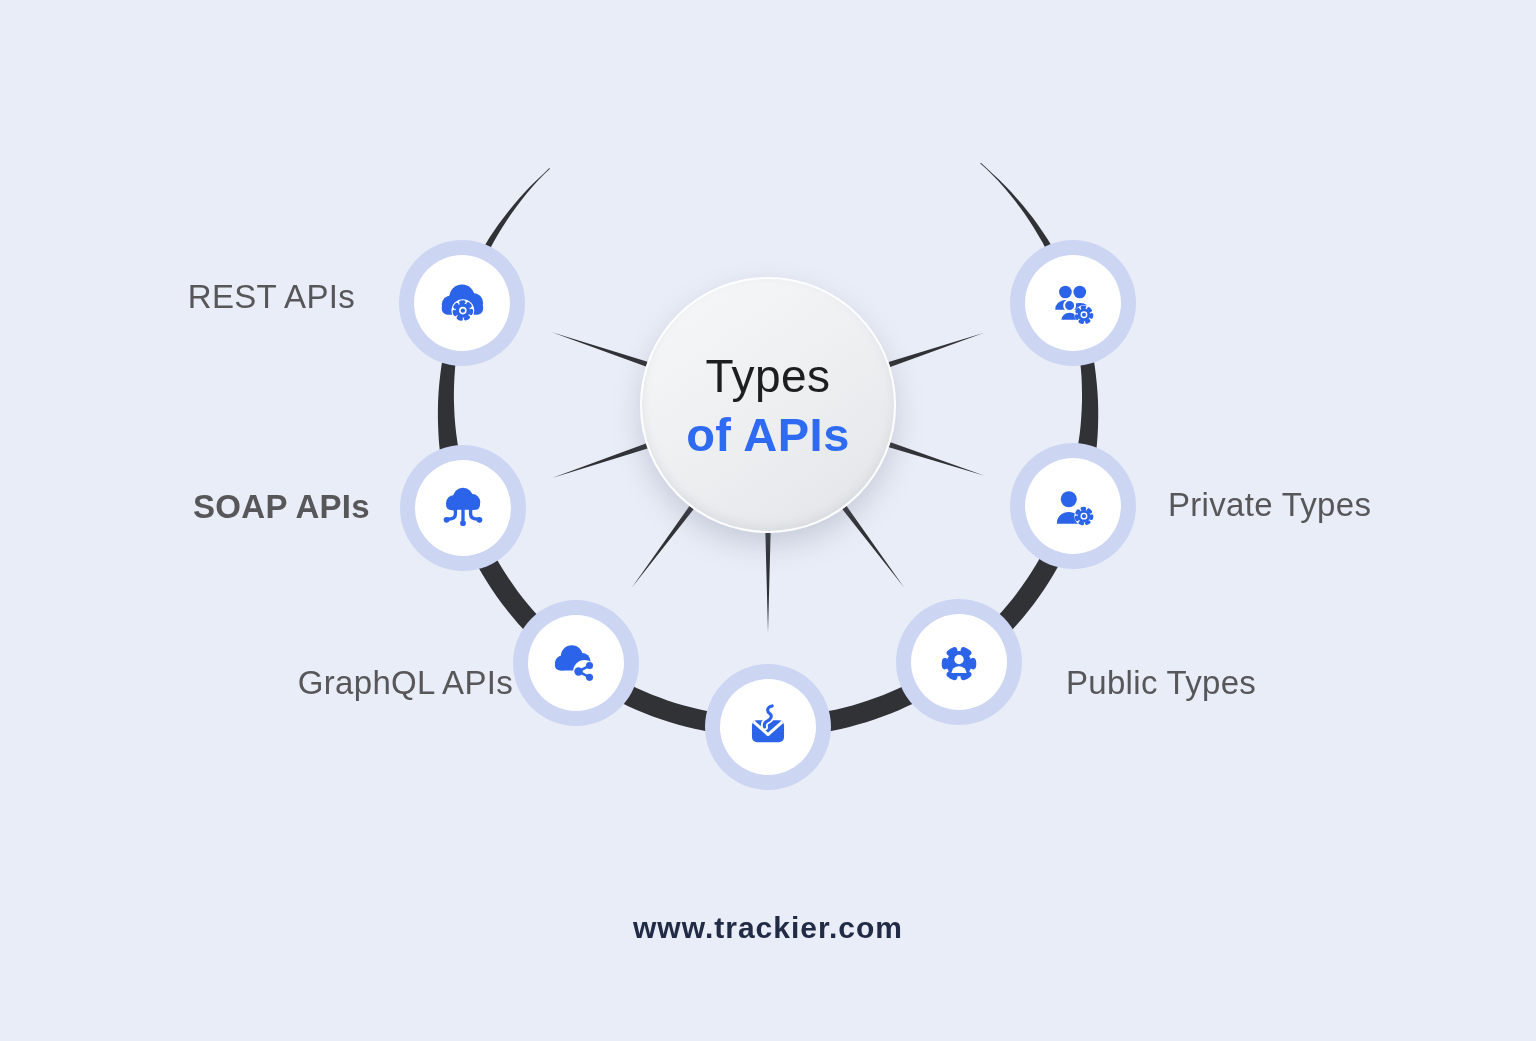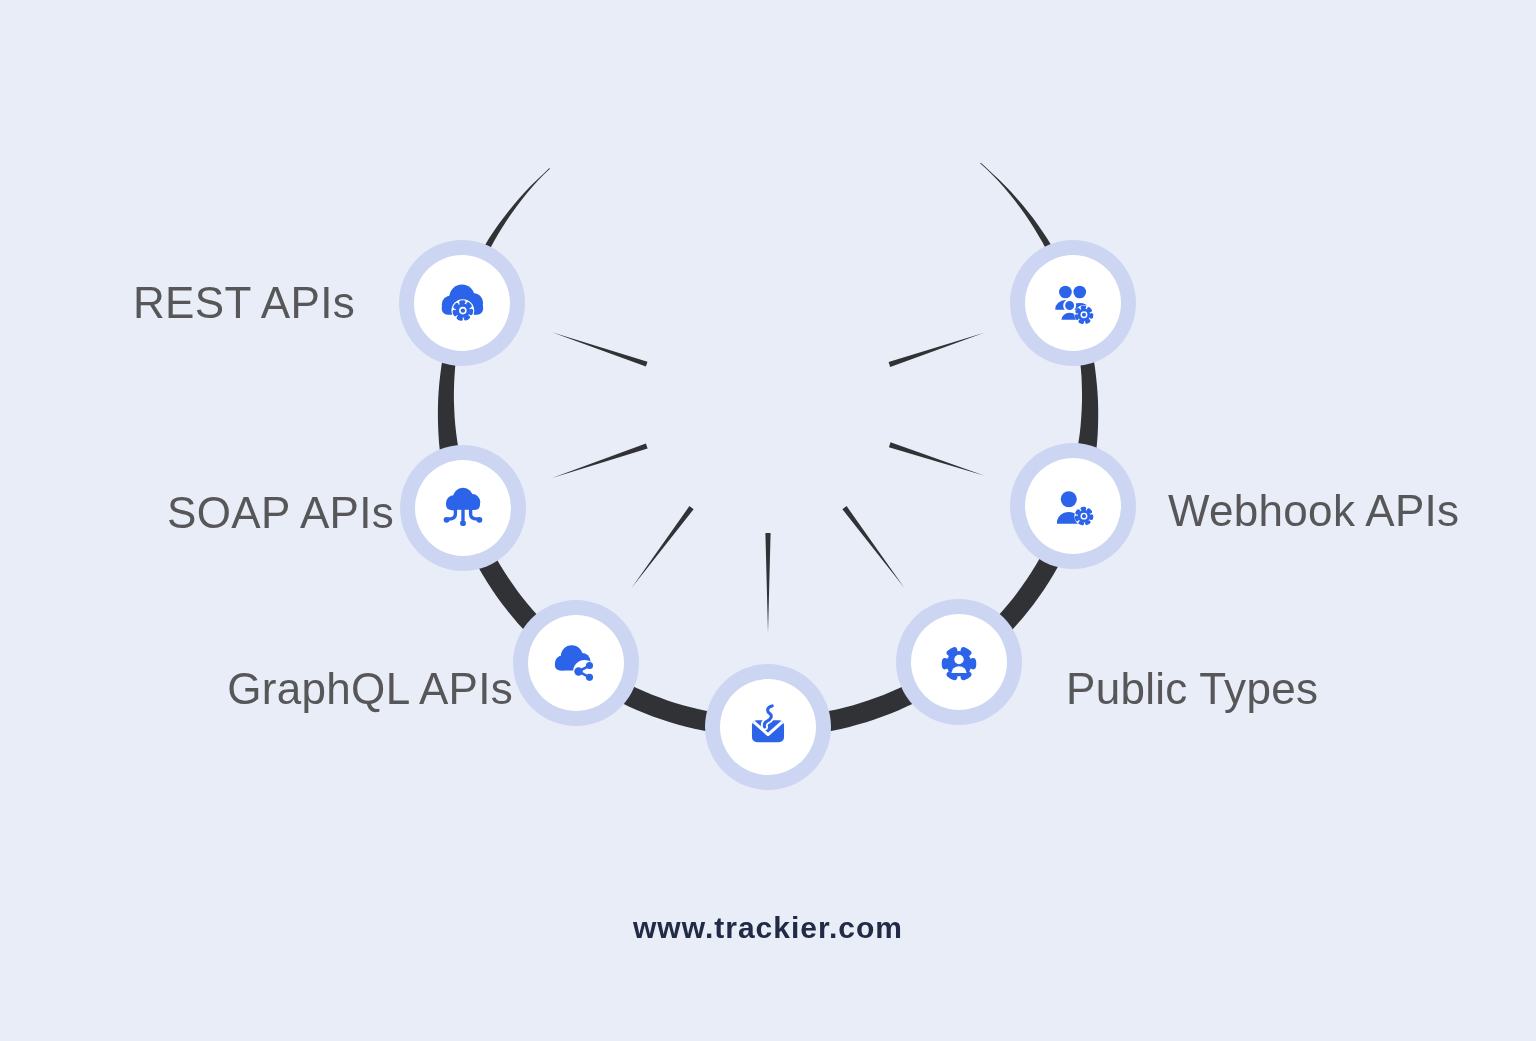--- a/index.html
+++ b/index.html
@@ -54,25 +54,25 @@
   
   .node-rest   {left:399px;top:240px;}
   .node-soap   {left:400px;top:445px;}
   .node-graphql{left:513px;top:600px;}
   .node-webhook{left:705px;top:664px;}
   .node-public {left:896px;top:599px;}
   .node-private{left:1010px;top:443px;}
   .node-partner{left:1010px;top:240px;}
 
   .label{
-    position:absolute;font-size:44px;color:var(--label-gray);
+    position:absolute;font-size:33px;color:var(--label-gray);
     white-space:nowrap;z-index:5;letter-spacing:.3px;
   }
   .label-rest   {right:1181px;top:278px;}
-  .label-soap   {right:1142px;top:488px;}
+  .label-soap   {right:1166px;top:488px;font-weight:bold;}
   .label-graphql{right:1023px;top:664px;}
   .label-webhook{left:768px;top:808px;transform:translateX(-50%);}
   .label-public {left:1066px;top:664px;}
   .label-private{left:1168px;top:486px;}
   .label-partner{left:1168px;top:278px;}
 
   .footer{
     position:absolute;left:768px;top:911px;transform:translateX(-50%);
     font-size:30px;color:var(--footer-navy);letter-spacing:1px;z-index:5;font-weight:bold;
   }
@@ -80,20 +80,24 @@
 </head>
 <body>
 
 <div class="stage">
 
   <svg class="scene" viewBox="0 0 1536 1041" aria-hidden="true">
     <path id="connector-ring" class="dark" d="M980.8 162.8 L 987.1 168.4 L 993.2 174.2 L 999.4 180.0 L 1005.4 186.0 L 1011.2 192.1 L 1016.9 198.4 L 1022.4 204.8 L 1027.8 211.4 L 1033.0 218.1 L 1038.0 225.0 L 1042.8 231.9 L 1047.5 239.1 L 1051.9 246.3 L 1056.2 253.7 L 1060.3 261.2 L 1064.2 268.8 L 1067.9 276.5 L 1071.4 284.3 L 1074.7 292.2 L 1077.7 300.2 L 1080.6 308.2 L 1083.3 316.4 L 1085.7 324.6 L 1088.0 332.9 L 1090.0 341.2 L 1091.8 349.7 L 1093.4 358.1 L 1094.8 366.6 L 1095.9 375.2 L 1096.8 383.7 L 1097.5 392.3 L 1098.0 401.0 L 1098.2 409.6 L 1098.2 418.3 L 1098.0 426.9 L 1097.6 435.6 L 1096.9 444.2 L 1096.0 452.9 L 1094.9 461.5 L 1093.6 470.1 L 1091.7 478.6 L 1089.7 487.0 L 1087.5 495.4 L 1085.0 503.7 L 1082.3 512.0 L 1079.4 520.2 L 1076.3 528.3 L 1072.9 536.3 L 1069.4 544.3 L 1065.6 552.1 L 1061.7 559.8 L 1057.5 567.5 L 1053.2 575.0 L 1048.6 582.4 L 1043.9 589.7 L 1039.0 596.8 L 1033.8 603.9 L 1028.5 610.8 L 1023.1 617.5 L 1017.4 624.1 L 1011.6 630.6 L 1005.6 636.9 L 999.5 643.0 L 993.1 649.0 L 986.7 654.8 L 980.1 660.4 L 973.3 665.9 L 966.4 671.2 L 959.4 676.3 L 952.2 681.2 L 944.9 685.9 L 937.5 690.5 L 930.0 694.8 L 922.3 699.0 L 914.6 702.9 L 906.7 706.6 L 898.8 710.2 L 890.8 713.5 L 882.6 716.6 L 874.4 719.5 L 866.2 722.2 L 857.8 724.6 L 849.4 726.9 L 841.0 728.9 L 832.5 730.7 L 823.9 732.3 L 815.4 733.6 L 806.7 734.7 L 798.1 735.6 L 789.4 736.3 L 780.7 736.8 L 772.1 737.0 L 763.4 737.0 L 754.7 736.7 L 746.0 736.3 L 737.3 735.6 L 728.7 734.7 L 720.1 733.5 L 711.5 732.2 L 702.9 730.6 L 694.4 728.7 L 686.0 726.7 L 677.6 724.5 L 669.3 722.0 L 661.0 719.3 L 652.8 716.4 L 644.7 713.3 L 636.7 709.9 L 628.7 706.4 L 620.9 702.6 L 613.2 698.7 L 605.5 694.5 L 598.0 690.2 L 590.6 685.6 L 583.3 680.9 L 576.2 676.0 L 569.1 670.8 L 562.2 665.5 L 555.5 660.1 L 548.9 654.4 L 542.4 648.6 L 536.1 642.6 L 530.0 636.5 L 524.0 630.1 L 518.2 623.7 L 512.6 617.1 L 507.1 610.3 L 501.8 603.4 L 496.7 596.4 L 491.8 589.2 L 487.1 581.9 L 482.5 574.5 L 478.2 567.0 L 474.0 559.3 L 470.1 551.6 L 466.4 543.7 L 462.8 535.8 L 459.5 527.8 L 456.4 519.6 L 453.5 511.4 L 450.8 503.2 L 448.4 494.8 L 446.1 486.4 L 444.1 478.0 L 442.4 469.5 L 441.1 460.9 L 440.0 452.3 L 439.1 443.6 L 438.5 435.0 L 438.1 426.3 L 437.9 417.7 L 437.9 409.0 L 438.1 400.4 L 438.6 391.8 L 439.3 383.2 L 440.3 374.6 L 441.4 366.1 L 442.8 357.6 L 444.4 349.1 L 446.2 340.7 L 448.3 332.4 L 450.5 324.1 L 453.0 315.9 L 455.7 307.7 L 458.6 299.7 L 461.7 291.7 L 465.0 283.8 L 468.5 276.0 L 472.2 268.3 L 476.1 260.7 L 480.2 253.2 L 484.5 245.9 L 488.9 238.6 L 493.6 231.5 L 498.4 224.5 L 503.5 217.7 L 508.7 211.0 L 514.0 204.4 L 519.5 198.0 L 525.2 191.7 L 531.1 185.6 L 537.1 179.7 L 543.2 173.9 L 549.4 168.1 L 549.9 168.7 L 543.8 174.4 L 538.0 180.6 L 532.4 186.8 L 526.9 193.2 L 521.7 199.8 L 516.6 206.4 L 511.7 213.2 L 506.9 220.2 L 502.4 227.2 L 498.1 234.3 L 493.9 241.6 L 489.9 249.0 L 486.2 256.4 L 482.6 263.9 L 479.2 271.6 L 476.1 279.3 L 473.1 287.0 L 470.3 294.9 L 467.8 302.8 L 465.5 310.8 L 463.3 318.8 L 461.4 326.9 L 459.7 335.0 L 458.3 343.1 L 457.0 351.3 L 455.9 359.5 L 455.1 367.7 L 454.5 375.9 L 454.1 384.1 L 453.9 392.4 L 453.9 400.6 L 454.2 408.8 L 454.6 417.0 L 455.3 425.2 L 456.2 433.4 L 457.3 441.5 L 458.6 449.6 L 460.1 457.6 L 461.8 465.6 L 463.6 473.6 L 465.5 481.5 L 467.6 489.4 L 470.0 497.3 L 472.5 505.0 L 475.2 512.7 L 478.1 520.4 L 481.2 527.9 L 484.5 535.4 L 488.1 542.7 L 491.8 550.0 L 495.6 557.2 L 499.7 564.3 L 504.0 571.3 L 508.4 578.1 L 513.1 584.8 L 517.8 591.5 L 522.8 597.9 L 527.9 604.3 L 533.2 610.5 L 538.7 616.6 L 544.3 622.5 L 550.1 628.3 L 556.0 633.9 L 562.1 639.4 L 568.3 644.7 L 574.6 649.9 L 581.1 654.8 L 587.7 659.6 L 594.4 664.3 L 601.3 668.7 L 608.2 673.0 L 615.3 677.1 L 622.5 681.0 L 629.8 684.7 L 637.1 688.2 L 644.6 691.6 L 652.1 694.7 L 659.8 697.6 L 667.5 700.4 L 675.2 702.9 L 683.0 705.2 L 690.9 707.3 L 698.9 709.2 L 706.9 711.0 L 714.9 712.4 L 723.0 713.7 L 731.1 714.8 L 739.2 715.7 L 747.3 716.3 L 755.5 716.7 L 763.6 717.0 L 771.8 717.0 L 780.0 716.8 L 788.1 716.3 L 796.3 715.7 L 804.4 714.9 L 812.5 713.8 L 820.6 712.5 L 828.6 711.1 L 836.6 709.4 L 844.5 707.5 L 852.4 705.4 L 860.3 703.0 L 868.0 700.5 L 875.7 697.8 L 883.4 694.9 L 890.9 691.8 L 898.4 688.5 L 905.7 684.9 L 913.0 681.2 L 920.2 677.4 L 927.3 673.3 L 934.3 669.0 L 941.1 664.6 L 947.8 659.9 L 954.5 655.2 L 960.9 650.2 L 967.3 645.1 L 973.5 639.8 L 979.6 634.3 L 985.5 628.7 L 991.3 622.9 L 996.9 617.0 L 1002.4 610.9 L 1007.7 604.7 L 1012.9 598.4 L 1017.8 591.9 L 1022.6 585.3 L 1027.3 578.6 L 1031.7 571.7 L 1036.0 564.8 L 1040.1 557.7 L 1044.0 550.5 L 1047.7 543.2 L 1051.2 535.9 L 1054.6 528.4 L 1057.7 520.9 L 1060.6 513.2 L 1063.4 505.5 L 1065.9 497.8 L 1068.2 490.0 L 1070.3 482.1 L 1072.2 474.1 L 1074.0 466.1 L 1075.7 458.1 L 1077.2 450.1 L 1078.5 442.0 L 1079.7 433.9 L 1080.6 425.8 L 1081.2 417.6 L 1081.7 409.4 L 1082.0 401.2 L 1082.0 392.9 L 1081.8 384.7 L 1081.5 376.5 L 1080.8 368.2 L 1080.0 360.0 L 1079.0 351.8 L 1077.7 343.7 L 1076.3 335.5 L 1074.6 327.4 L 1072.7 319.4 L 1070.6 311.3 L 1068.3 303.4 L 1065.7 295.5 L 1063.0 287.6 L 1060.1 279.8 L 1056.9 272.1 L 1053.6 264.5 L 1050.0 256.9 L 1046.2 249.5 L 1042.3 242.1 L 1038.1 234.9 L 1033.8 227.7 L 1029.3 220.7 L 1024.6 213.8 L 1019.7 207.0 L 1014.6 200.3 L 1009.3 193.7 L 1003.9 187.3 L 998.3 181.0 L 992.5 174.9 L 986.5 169.0 L 980.3 163.4 Z"></path>
     <path id="spokes" class="dark" d="M647.5 361.7 L645.9 366.6 L551.9 332.3 Z M645.9 443.6 L647.6 448.5 L552.0 478.1 Z M689.4 506.1 L693.6 509.2 L631.7 587.8 Z M765.4 533.0 L770.6 533.0 L768.0 633.0 Z M842.4 509.2 L846.6 506.1 L904.3 587.8 Z M888.9 447.2 L890.5 442.3 L984.7 475.8 Z M890.2 366.9 L888.6 361.9 L984.2 332.7 Z "></path>
   </svg>
 
+  <div class="center-circle">
+    <div class="title-line1">Types</div>
+    <div class="title-line2">of APIs</div>
+  </div>
 
   <div class="node node-rest">
     <div class="node-inner">
       <svg class="icon" viewBox="0 0 64 64">
         <g class="b-fill">
           <circle cx="32" cy="25" r="15"></circle>
             <circle cx="19" cy="34" r="11"></circle>
             <circle cx="45" cy="32" r="12"></circle>
           <rect x="8" y="30" width="49" height="16" rx="7"></rect>
         </g>
@@ -173,21 +177,21 @@
       <svg class="icon" viewBox="0 0 64 64">
         <circle cx="27" cy="24" r="9.5" class="b-fill"></circle>
         <path d="M13 52 a14 13 0 0 1 28 0 v1 h-28 z" class="b-fill"></path>
         <circle cx="45" cy="44" r="11.5" class="w-fill"></circle>
         <circle cx="45" cy="44" r="9" class="b-stroke" stroke-width="4.2" pathLength="98" stroke-dasharray="4.5 9.5" stroke-linecap="round"></circle>
         <circle cx="45" cy="44" r="5.8" class="b-stroke" stroke-width="3.4"></circle>
         <circle cx="45" cy="44" r="2.4" class="b-fill"></circle>
       </svg>
     </div>
   </div>
-  <div class="label label-private">Webhook APIs</div>
+  <div class="label label-private">Private Types</div>
 
   <div class="node node-partner">
     <div class="node-inner">
       <svg class="icon" viewBox="0 0 64 64">
         <circle cx="23" cy="19" r="7.5" class="b-fill"></circle>
         <circle cx="40" cy="19" r="7.5" class="b-fill"></circle>
         <path d="M11 39 a12 10.5 0 0 1 24 0 v1 h-24 z" class="b-fill"></path>
         <path d="M29 39 a11.5 10 0 0 1 22 0 v1 h-22 z" class="b-fill"></path>
         <circle cx="28" cy="35" r="6.5" class="b-fill" stroke="#ffffff" stroke-width="2.4"></circle>
         <path d="M17 52 a11 9.5 0 0 1 22 0 v1 h-22 z" class="b-fill" stroke="#ffffff" stroke-width="2.4"></path>

